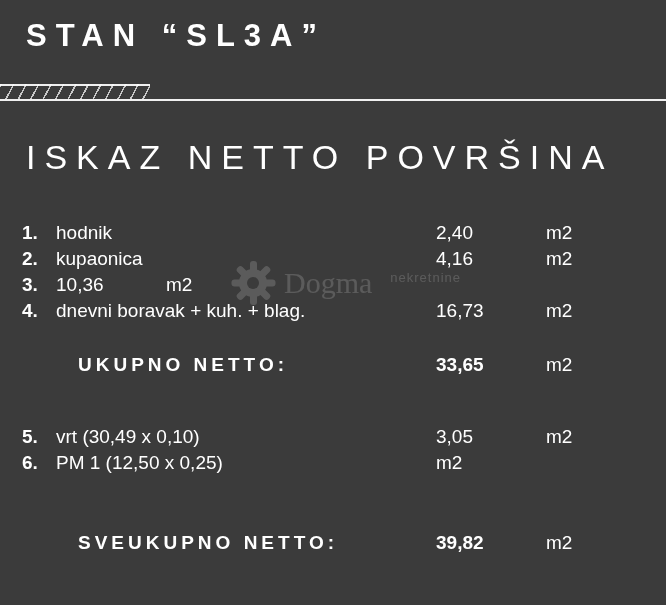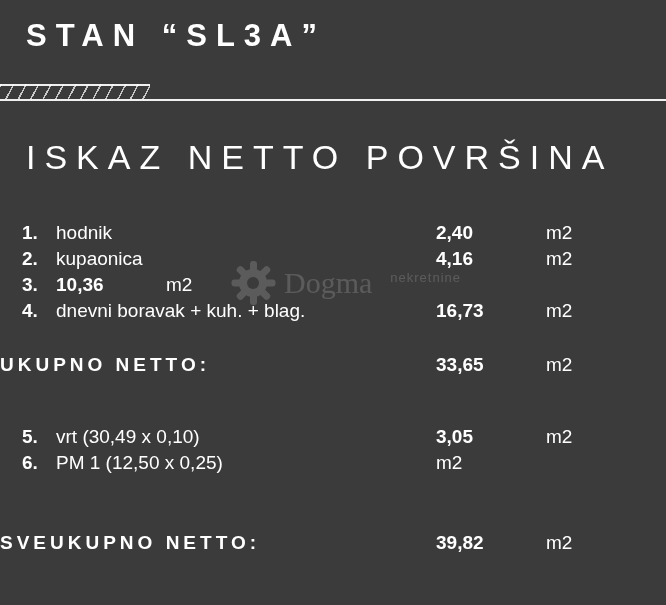--- a/index.html
+++ b/index.html
@@ -116,36 +116,36 @@
     font-weight: bold;
     text-align: left;
   }
   .row .name {
     flex: 0 0 380px;
     text-align: left;
   }
   .row .val {
     flex: 0 0 110px;
     text-align: left;
-    font-weight: bold;
   }
   .row .unit {
     flex: 0 0 80px;
     text-align: left;
   }
 
   .total-row {
     display: flex;
     align-items: baseline;
     font-size: 19px;
     font-weight: bold;
     letter-spacing: 4px;
   }
   .total-row .label {
     flex: 0 0 436px;
+    padding-left: 78px;
     box-sizing: border-box;
     text-align: left;
   }
   .total-row .val {
     flex: 0 0 110px;
     text-align: left;
     letter-spacing: 0;
   }
   .total-row .unit {
     flex: 0 0 80px;

